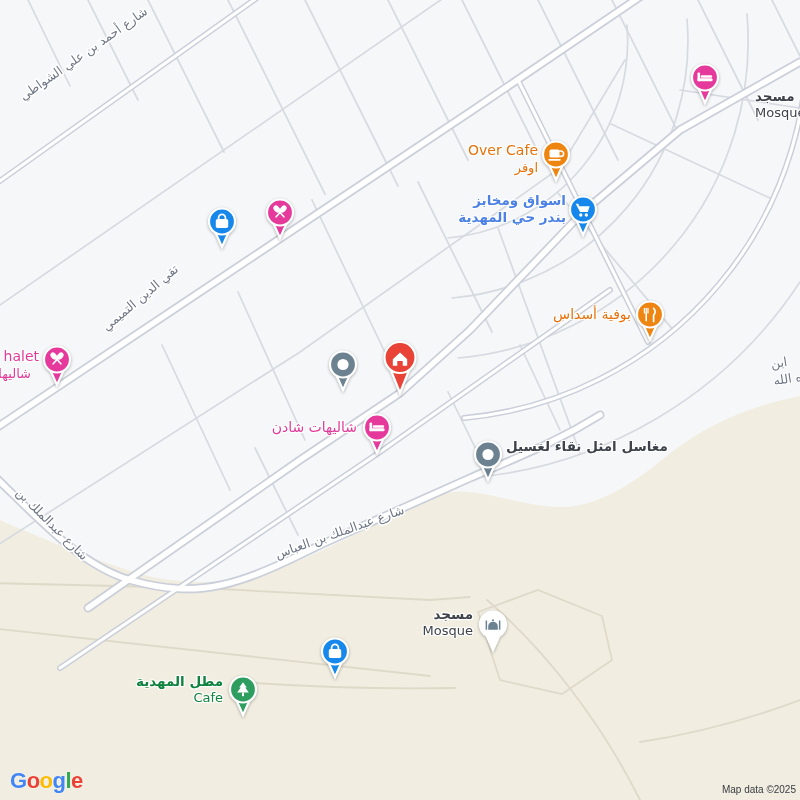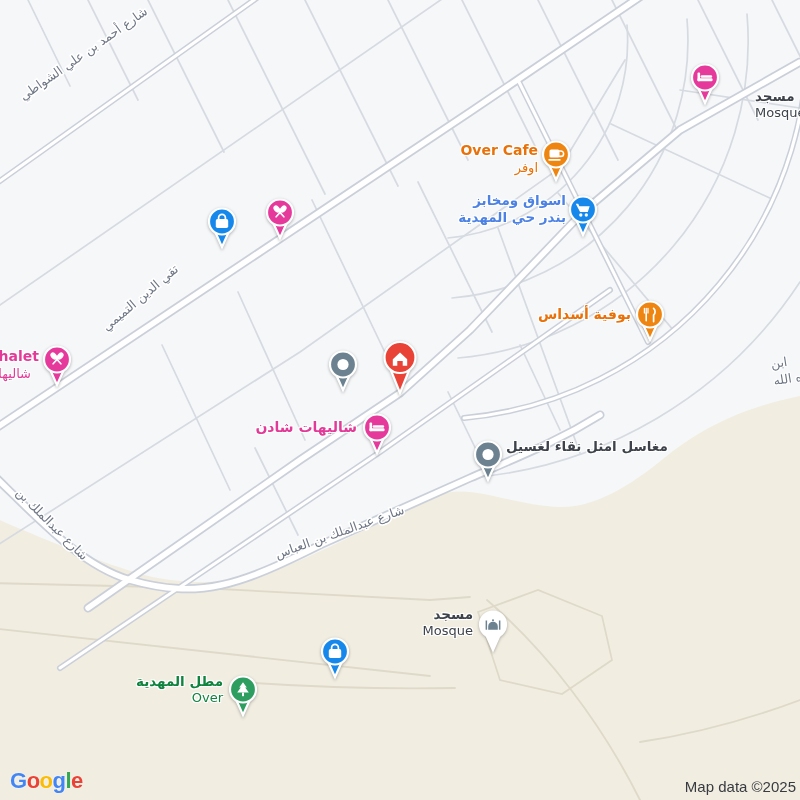--- a/index.html
+++ b/index.html
@@ -38,35 +38,35 @@
   .glyph{fill:#ffffff}
   .glyph-stroke{fill:none;stroke:#ffffff;stroke-width:1.6;stroke-linecap:round}
   .glyph-slate{fill:var(--slate,#6c8290)}
   
   .lbl{
     position:absolute;white-space:nowrap;line-height:1.25;
     text-shadow:-1px -1px 0 #fff,1px -1px 0 #fff,-1px 1px 0 #fff,1px 1px 0 #fff,0 0 3px #fff;
   }
   .lbl div{white-space:nowrap}
   .ra{text-align:right}
-  .t{font-size:14px;font-weight:700}
+  .t{font-size:14px;font-weight:400}
   .t2{font-size:13.5px;font-weight:700}
   .s{font-size:13px;font-weight:400}
   .c-food{color:var(--label-food,#e8710a)}
   .c-shop{color:var(--label-shop,#4d82e5)}
   .c-lodging{color:var(--label-lodging,#e23a98)}
   .c-green{color:var(--label-green,#10833f)}
   .c-dark{color:var(--label-dark,#3e434b)}
   .c-street{color:var(--street,#6e7685)}
   .tilt{transform:rotate(-9deg)}
   
   #google-logo{position:absolute;left:10px;bottom:6px;font-size:22px;font-weight:700;letter-spacing:-.5px;
     font-family:"Liberation Sans",sans-serif;}
   #google-logo span{text-shadow:0 0 2px rgba(255,255,255,.7)}
-  #attribution{position:absolute;right:4px;bottom:5px;font-size:15px;color:var(--attr,#383b41);
+  #attribution{position:absolute;right:4px;bottom:5px;font-size:10px;color:var(--attr,#383b41);
     font-family:"Liberation Sans",sans-serif;}
 </style>
 </head>
 <body>
 
 <div id="map">
 
   <svg id="roads" width="800" height="800" viewBox="0 0 800 800">
 
     <path class="beige" d="M -10 516 C 50 542 100 562 140 574 C 180 585 230 585 270 572 C 320 555 380 520 440 495
@@ -172,21 +172,21 @@
     <div class="t2">مغاسل امثل نقاء لغسيل</div>
   </div>
 
   <div class="lbl c-dark ra" style="right:327px;top:606px">
     <div class="t2">مسجد</div>
     <div class="s">Mosque</div>
   </div>
 
   <div class="lbl c-green ra" style="right:577px;top:673px">
     <div class="t2">مطل المهدية</div>
-    <div class="s">Over</div>
+    <div class="s">Cafe</div>
   </div>
 
   <div class="marker pink" style="left:688px;top:62px">
     <svg width="34" height="44" viewBox="0 0 34 44">
       <path class="pin-fill pin-circle" d="M17 41 L10.5 26.5 L23.5 26.5 Z"></path>
       <circle class="pin-fill pin-circle" cx="17" cy="15.5" r="13"></circle>
       <g>
         <rect class="glyph" x="9.5" y="10.5" width="2.6" height="8.8" rx="1"></rect>
         <rect class="glyph" x="12.6" y="13.2" width="11.6" height="2.6" rx="1.3"></rect>
         <rect class="glyph" x="9.5" y="16.2" width="15" height="3" rx="1"></rect>

